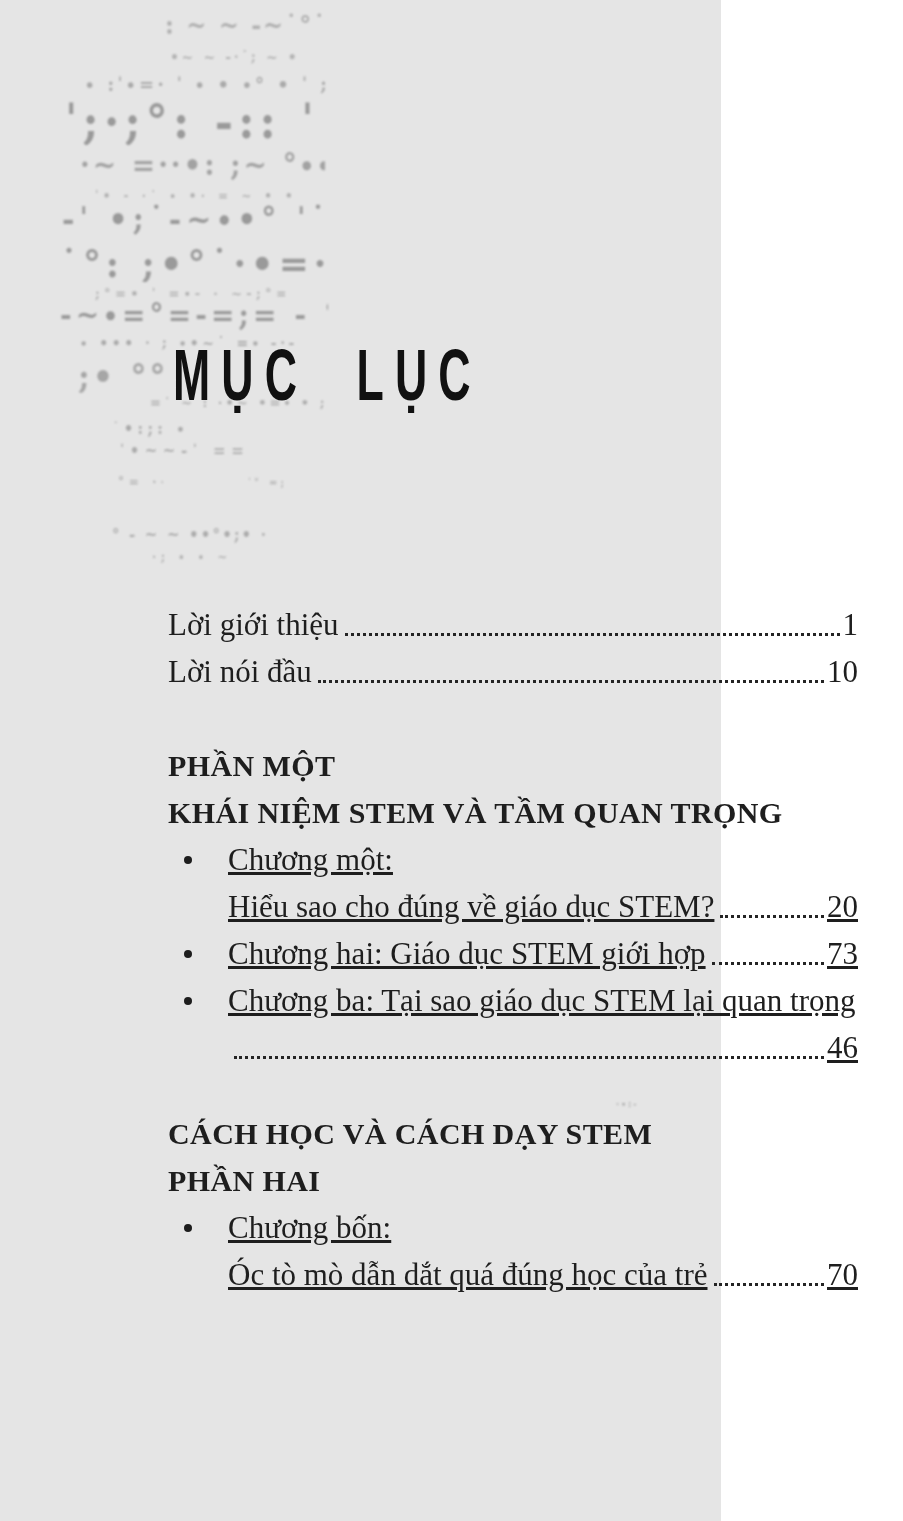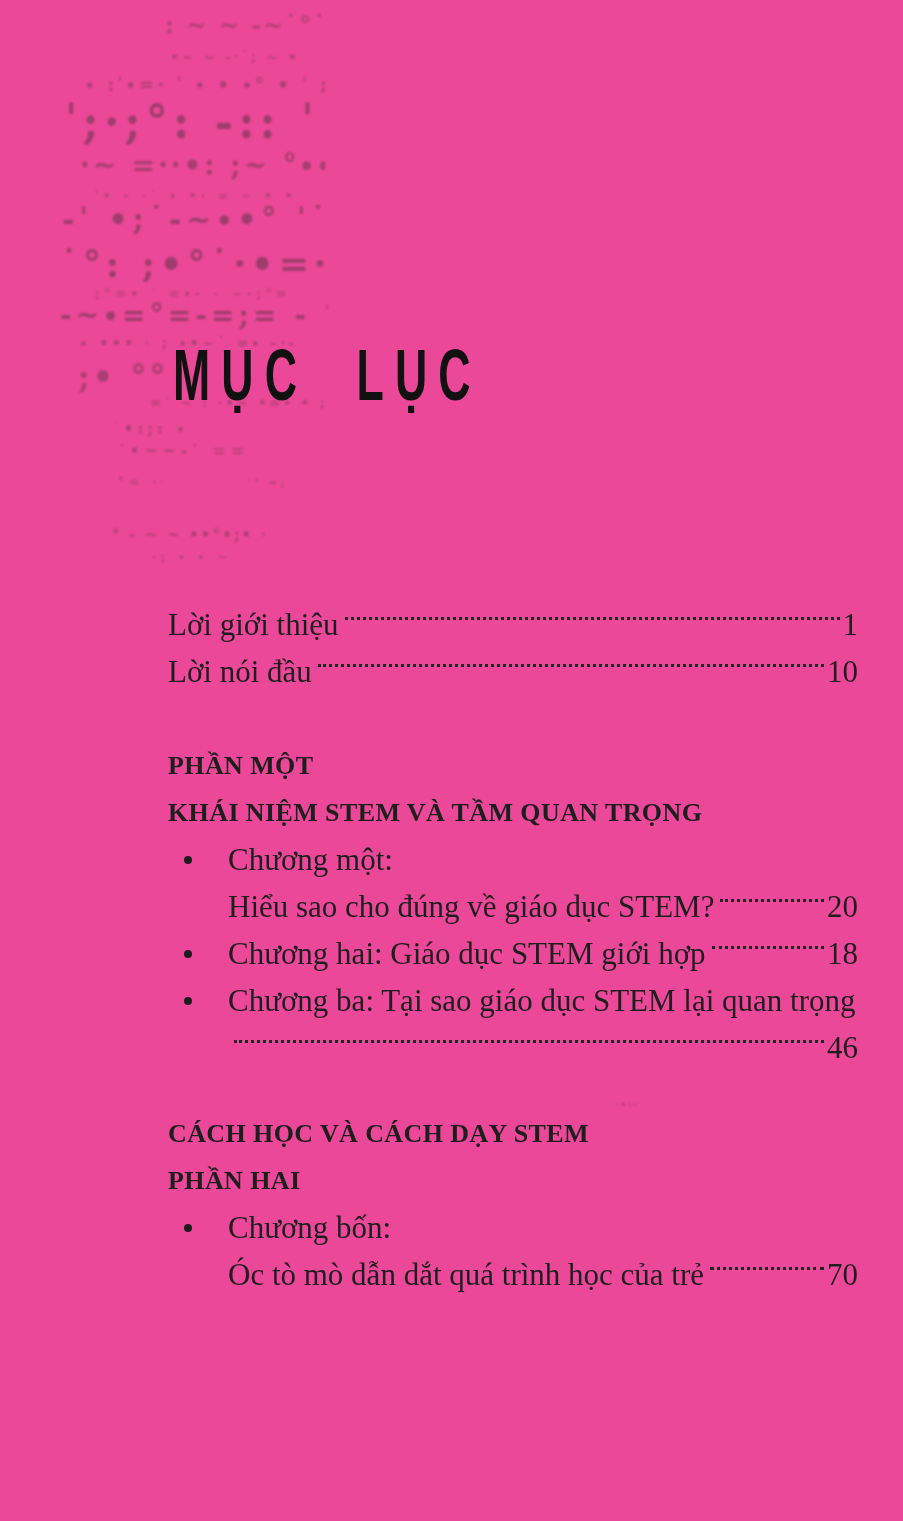--- a/index.html
+++ b/index.html
@@ -6,22 +6,22 @@
   body {
     width: 903px; height: 1521px;
     background: #ffffff;
     font-family: "Liberation Serif", serif;
     color: #1e1e1e;
     overflow: hidden;
     position: relative;
   }
   .page {
     position: absolute; inset: 0;
-    width: 903px; height: 1521px;
-    background: #ec4899;
+    width: 721px; height: 1521px;
+    background: #e5e5e5;
   }
 
   
   .noise-layer { position: absolute; inset: 0; pointer-events: none; }
   .noise-row {
     position: absolute;
     font-family: "DejaVu Serif", serif;
     font-weight: bold;
     white-space: nowrap;
     overflow: hidden;
@@ -52,40 +52,39 @@
   .front-block   { top: 601px; }
   .section-one   { top: 742px; }
   .section-two   { top: 1110px; }
 
   .row {
     display: flex;
     height: 47px;
     line-height: 47px;
     font-size: 31px;
     position: relative;
-    align-items: center;
   }
   .row .label { white-space: nowrap; }
   .leader {
     flex: 1;
     min-width: 14px;
     border-bottom: 3px dotted #242424;
     margin: 0 3px 12px 6px;
   }
   .pagenum { white-space: nowrap; }
 
   .part-heading {
     height: 47px; line-height: 47px;
-    font-size: 26px;
+    font-size: 30px;
     font-weight: 700;
     letter-spacing: 0.4px;
     white-space: nowrap;
   }
 
-  .chapter-row { padding-left: 60px; }
+  .chapter-row { padding-left: 60px; text-decoration: underline; }
   .bullet {
     position: absolute;
     left: 16px; top: 20px;
     width: 8px; height: 8px;
     border-radius: 50%;
     background: #1d1d1d;
   }
 </style>
 </head>
 <body>
@@ -141,21 +140,21 @@
     <div class="row chapter-row">
       <span class="label">Hiểu sao cho đúng về giáo dục STEM?</span>
       <span class="leader"></span>
       <span class="pagenum">20</span>
     </div>
 
     <div class="row chapter-row">
       <span class="bullet"></span>
       <span class="label">Chương hai: Giáo dục STEM giới hợp</span>
       <span class="leader"></span>
-      <span class="pagenum">18</span>
+      <span class="pagenum">73</span>
     </div>
 
     <div class="row chapter-row">
       <span class="bullet"></span>
       <span class="label">Chương ba: Tại sao giáo dục STEM lại quan trọng</span>
     </div>
     <div class="row chapter-row">
       <span class="leader"></span>
       <span class="pagenum">46</span>
     </div>
@@ -163,19 +162,19 @@
 
   <div class="block section-two">
     <div class="part-heading">CÁCH HỌC VÀ CÁCH DẠY STEM</div>
     <div class="part-heading">PHẦN HAI</div>
 
     <div class="row chapter-row">
       <span class="bullet"></span>
       <span class="label">Chương bốn:</span>
     </div>
     <div class="row chapter-row">
-      <span class="label">Óc tò mò dẫn dắt quá trình học của trẻ</span>
+      <span class="label">Óc tò mò dẫn dắt quá đúng học của trẻ</span>
       <span class="leader"></span>
       <span class="pagenum">70</span>
     </div>
   </div>
 
 </div>
 
 </body></html>

